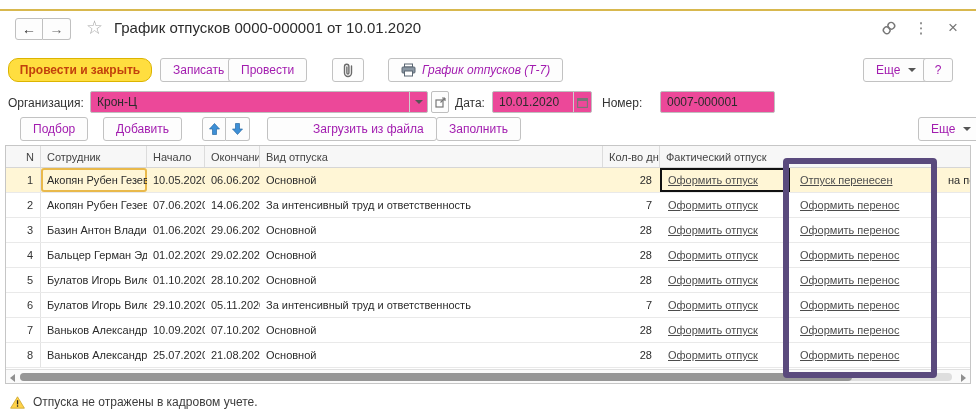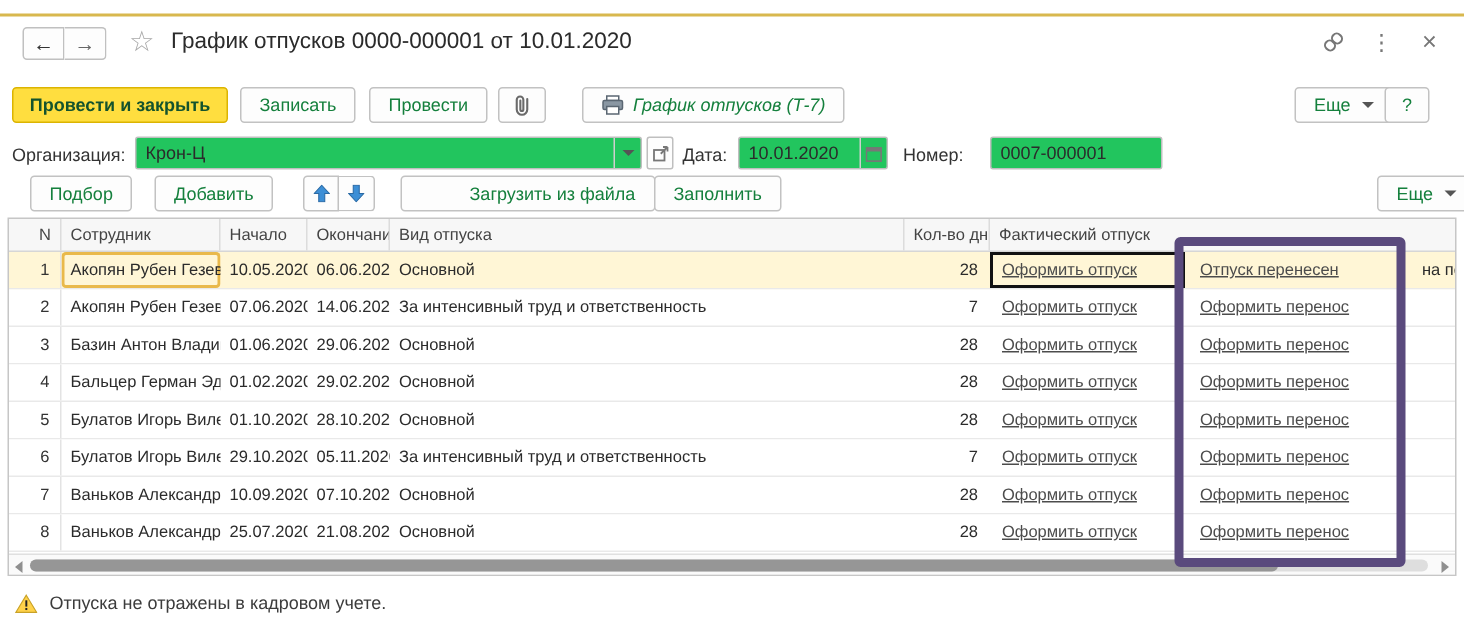--- a/index.html
+++ b/index.html
@@ -13,37 +13,37 @@
   .navgroup { position:absolute; left:15px; top:3px; display:flex; }
   .navbtn { width:28px; height:22px; border:1px solid #c0c0c0; background:#fdfdfd; display:flex; align-items:center; justify-content:center; font-size:14px; color:#333; }
   .navbtn.back { border-radius:3px 0 0 3px; }
   .navbtn.fwd  { border-radius:0 3px 3px 0; border-left:none; color:#666; }
   .star { position:absolute; left:86px; top:1px; font-size:19px; color:#a8a8a8; }
   .title { position:absolute; left:114px; top:4px; font-size:15px; color:#2b2b2b; white-space:nowrap; }
   .winicons { position:absolute; right:14px; top:4px; display:flex; gap:14px; align-items:center; color:#777; }
   .winicons .ic { width:18px; height:18px; display:flex; align-items:center; justify-content:center; font-size:15px; }
 
   
-  .btn { display:inline-flex; align-items:center; justify-content:center; height:24px; padding:0 12px; background:#fdfdfd; border:1px solid #c2c2c2; border-radius:3px; font-size:12px; color:#15803d; white-space:nowrap; gap:6px; }
-  .btn-yellow { background:#ffde3f; border-color:#dcb400; font-weight:bold; color:#14532d; }
+  .btn { display:inline-flex; align-items:center; justify-content:center; height:24px; padding:0 12px; background:#fdfdfd; border:1px solid #c2c2c2; border-radius:3px; font-size:12px; color:#a21caf; white-space:nowrap; gap:6px; }
+  .btn-yellow { background:#ffde3f; border-color:#dcb400; font-weight:bold; color:#c2410c;border-radius:10px; }
   .caret { display:inline-block; width:0; height:0; border-left:4px solid transparent; border-right:4px solid transparent; border-top:4px solid #555; margin-left:2px; }
 
   .toolbar { position:absolute; left:0; top:58px; width:976px; height:26px; }
   .tb-post-close { position:absolute; left:8px; width:144px; }
   .tb-save  { position:absolute; left:160px; }
-  .tb-post  { position:absolute; left:246px; }
+  .tb-post  { position:absolute; left:228px; }
   .tb-clip  { position:absolute; left:332px; width:32px; padding:0; }
   .tb-print { position:absolute; left:388px;font-style:italic; }
   .tb-more  { position:absolute; left:863px; }
   .tb-help  { position:absolute; left:923px; width:30px; padding:0; }
 
   
   .formrow { position:absolute; left:0; top:91px; width:788px; height:24px; font-size:12px; color:#333; }
   .flabel { position:absolute; top:5px; }
-  .field { position:absolute; top:0; height:22px; border:1px solid #bfbfbf; border-radius:2px; background:#22c55e; display:flex; align-items:center; font-size:12px; color:#2b2b2b; }
+  .field { position:absolute; top:0; height:22px; border:1px solid #bfbfbf; border-radius:2px; background:#ec4899; display:flex; align-items:center; font-size:12px; color:#2b2b2b; }
   .field .val { flex:1; padding:0 6px; white-space:nowrap; overflow:hidden; }
   .fseg { width:18px; height:100%; border-left:1px solid #cfcfcf; display:flex; align-items:center; justify-content:center; }
   .sqbtn { position:absolute; top:0; width:18px; height:22px; border:1px solid #bfbfbf; border-radius:2px; background:#fdfdfd; display:flex; align-items:center; justify-content:center; }
 
   
   .cmdrow { position:absolute; left:0; top:117px; width:856px; height:26px;margin-left:12px; }
   .cmd-pick { position:absolute; left:8px; }
   .cmd-add  { position:absolute; left:91px; }
   .updown { position:absolute; left:190px; display:flex; }
   .udbtn { width:24px; height:24px; border:1px solid #c2c2c2; background:#fdfdfd; display:flex; align-items:center; justify-content:center; }

